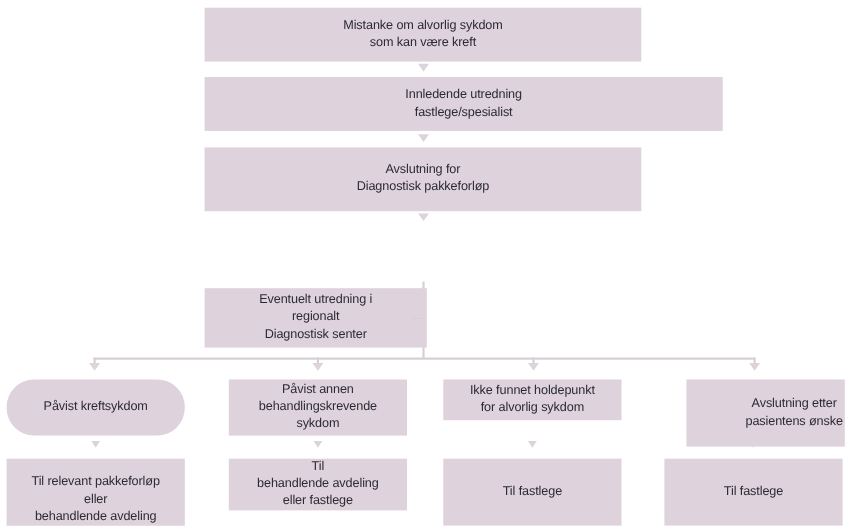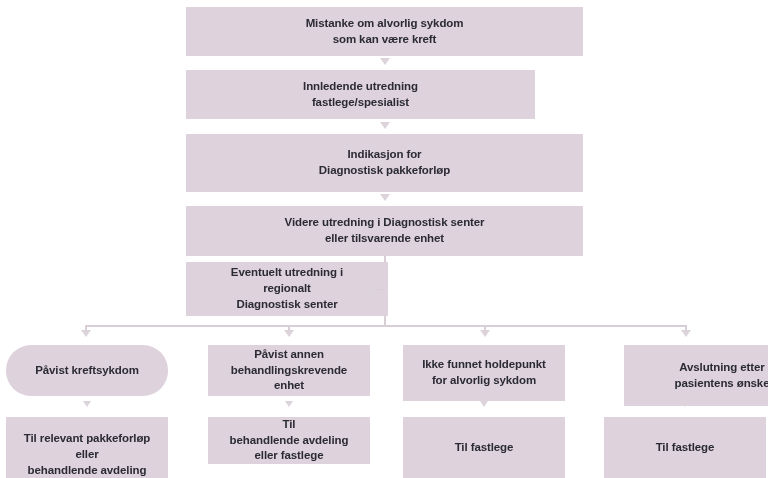--- a/index.html
+++ b/index.html
@@ -25,21 +25,20 @@
     display: flex;
     align-items: center;
     justify-content: center;
     text-align: center;
     font-size: 11.5px;
     line-height: 1.38;
     letter-spacing: -0.1px;
     box-sizing: border-box;
     padding: 2px 6px;
     white-space: pre-line;
-    font-weight: bold;
   }
   
   .vline {
     position: absolute;
     background: #d8cfd6;
     width: 1.5px;
   }
   .hline {
     position: absolute;
     background: #d8cfd6;
@@ -75,32 +74,30 @@
 </head>
 <body>
 
 <div id="flow">
 
   <div class="box" style="left:186px; top:7px; width:397px; height:49px;">Mistanke om alvorlig sykdom
 som kan være kreft</div>
 
   <div class="arrow-down" style="left:380px; top:58px;"></div>
 
-  <div class="box" style="left:186px; top:70px; width:349px; height:49px;">Innledende utredning
+  <div class="box" style="left:186px; top:70px; width:471px; height:49px;">Innledende utredning
 fastlege/spesialist</div>
 
   <div class="arrow-down" style="left:380px; top:122px;"></div>
 
-  <div class="box" style="left:186px; top:134px; width:397px; height:58px;">Indikasjon for
+  <div class="box" style="left:186px; top:134px; width:397px; height:58px;">Avslutning for
 Diagnostisk pakkeforløp</div>
 
   <div class="arrow-down" style="left:380px; top:194px;"></div>
 
-  <div class="box" style="left:186px; top:206px; width:397px; height:50px;">Videre utredning i Diagnostisk senter
-eller tilsvarende enhet</div>
 
   <div class="vline" style="left:384px; top:256px; height:70px;"></div>
 
   <div class="box" style="left:186px; top:262px; width:202px; height:54px;">Eventuelt utredning i
 regionalt
 Diagnostisk senter</div>
 
   <div class="arrow-left" style="left:368px; top:284px;"></div>
   <div class="hline" style="left:374px; top:288.5px; width:11px;"></div>
 
@@ -113,23 +110,23 @@
 
   <div class="arrow-down" style="left:81px; top:330px;"></div>
   <div class="arrow-down" style="left:284px; top:330px;"></div>
   <div class="arrow-down" style="left:480px; top:330px;"></div>
   <div class="arrow-down" style="left:681px; top:330px;"></div>
 
   <div class="box" style="left:6px; top:345px; width:162px; height:51px;border-radius:25px;">Påvist kreftsykdom</div>
 
   <div class="box" style="left:208px; top:345px; width:162px; height:51px;">Påvist annen
 behandlingskrevende
-enhet</div>
+sykdom</div>
 
-  <div class="box" style="left:403px; top:345px; width:162px; height:56px;">Ikke funnet holdepunkt
+  <div class="box" style="left:403px; top:345px; width:162px; height:37px;">Ikke funnet holdepunkt
 for alvorlig sykdom</div>
 
   <div class="box" style="left:624px; top:345px; width:162px; height:61px;padding-left:40px;">Avslutning etter
 pasientens ønske</div>
 
   <div class="arrow-down thin" style="left:82.5px; top:401px;"></div>
   <div class="arrow-down thin" style="left:284.5px; top:401px;"></div>
   <div class="arrow-down thin" style="left:479.5px; top:401px;"></div>
   <div class="arrow-down thin" style="left:680.5px; top:401px;"></div>
 

